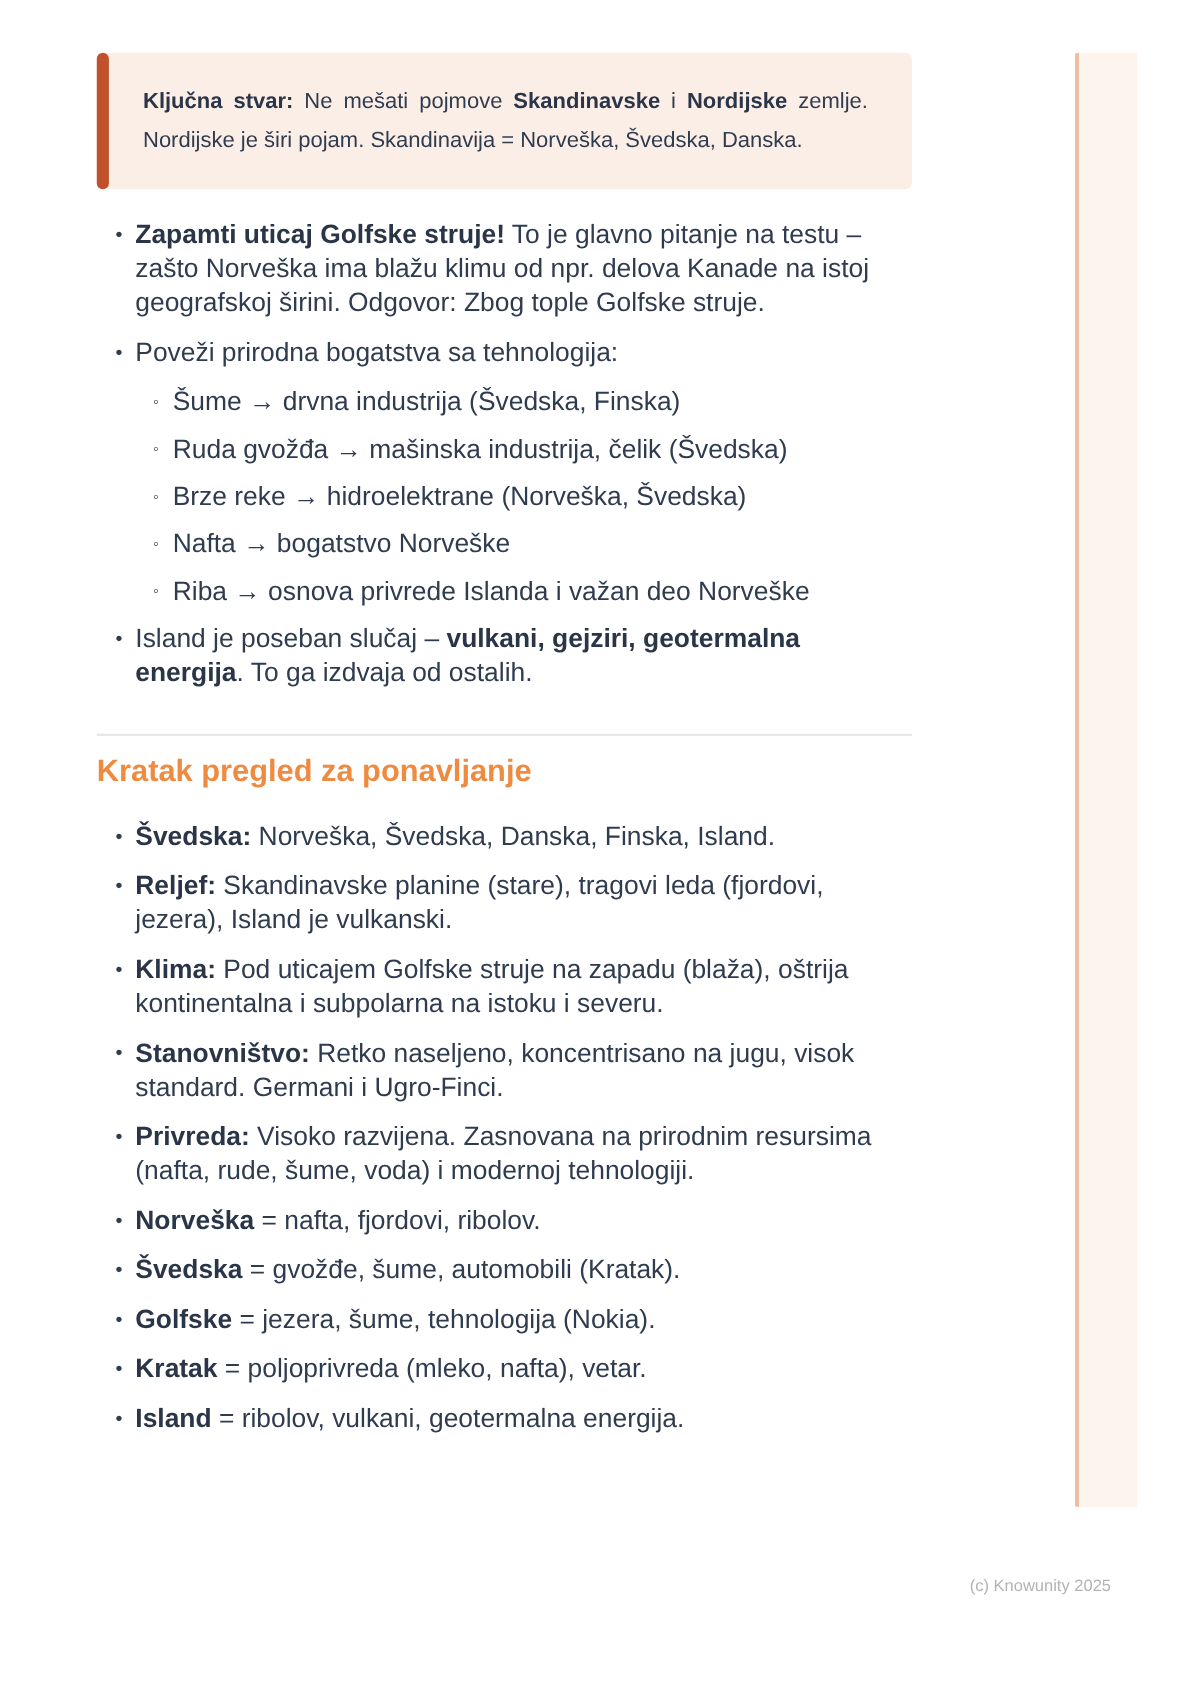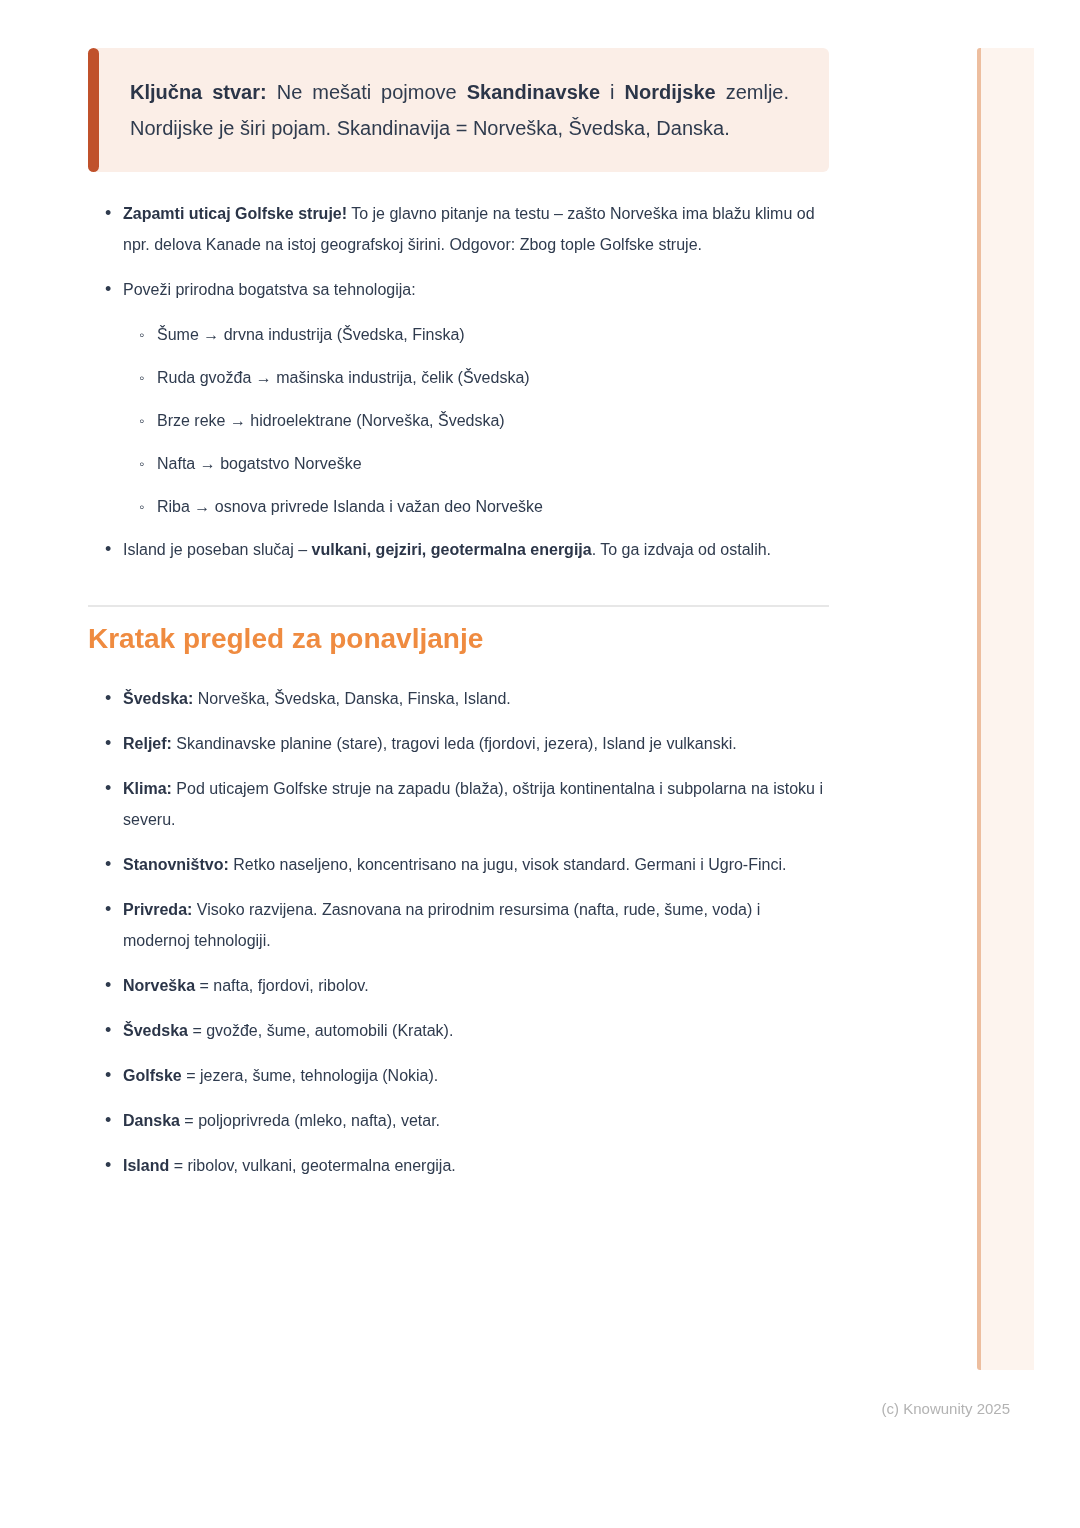--- a/index.html
+++ b/index.html
@@ -31,21 +31,21 @@
   strong { font-weight:700; color:#2B3548; }
 
   
   ul { list-style:none; }
   .notes-list { margin-top:26px; }
   .li { display:flex; align-items:flex-start; margin-bottom:14px; }
   .marker {
     flex:0 0 auto; width:18px; margin-left:17px;
     font-size:18px; line-height:31px; color:#2F3B4E;
   }
-  .li .txt { flex:1 1 auto; font-size:16px; line-height:31px; }
+  .li .txt { flex:1 1 auto; font-size:24px; line-height:31px; }
 
   .sub-list { margin:12px 0 8px 0; }
   .sub-list .li { margin-bottom:12px; }
   .sub-list .marker { margin-left:51px; width:18px; font-size:15px; }
 
   .divider {
     border:none; border-top:2px solid #E7E7E7;
     margin:40px 0 0 0; width:741px;
   }
 
@@ -59,21 +59,21 @@
   
   .edge-strip {
     position:absolute; left:977px; top:48px;
     width:57px; height:1322px;
     background:#FDF4EE;
     border-left:4px solid #EDBE9F;
     border-radius:3px 0 0 3px;
   }
 
   .footer-note {
-    position:absolute; top:1400px; right:70px;
+    position:absolute; top:1433px; right:70px;
     font-size:15px; color:#B3B3B3;
   }
 </style>
 </head>
 <body>
 
 <div class="page">
 
   <div class="content">
 
@@ -156,21 +156,21 @@
       <li class="li">
         <span class="marker">•</span>
         <p class="txt"><strong>Švedska</strong><span> = gvožđe, šume, automobili (Kratak).</span></p>
       </li>
       <li class="li">
         <span class="marker">•</span>
         <p class="txt"><strong>Golfske</strong><span> = jezera, šume, tehnologija (Nokia).</span></p>
       </li>
       <li class="li">
         <span class="marker">•</span>
-        <p class="txt"><strong>Danska</strong><span> = poljoprivreda (mleko, nafta), vetar.</span></p>
+        <p class="txt"><strong>Kratak</strong><span> = poljoprivreda (mleko, nafta), vetar.</span></p>
       </li>
       <li class="li">
         <span class="marker">•</span>
         <p class="txt"><strong>Island</strong><span> = ribolov, vulkani, geotermalna energija.</span></p>
       </li>
     </ul>
 
   </div>
 
   <div class="edge-strip"></div>

